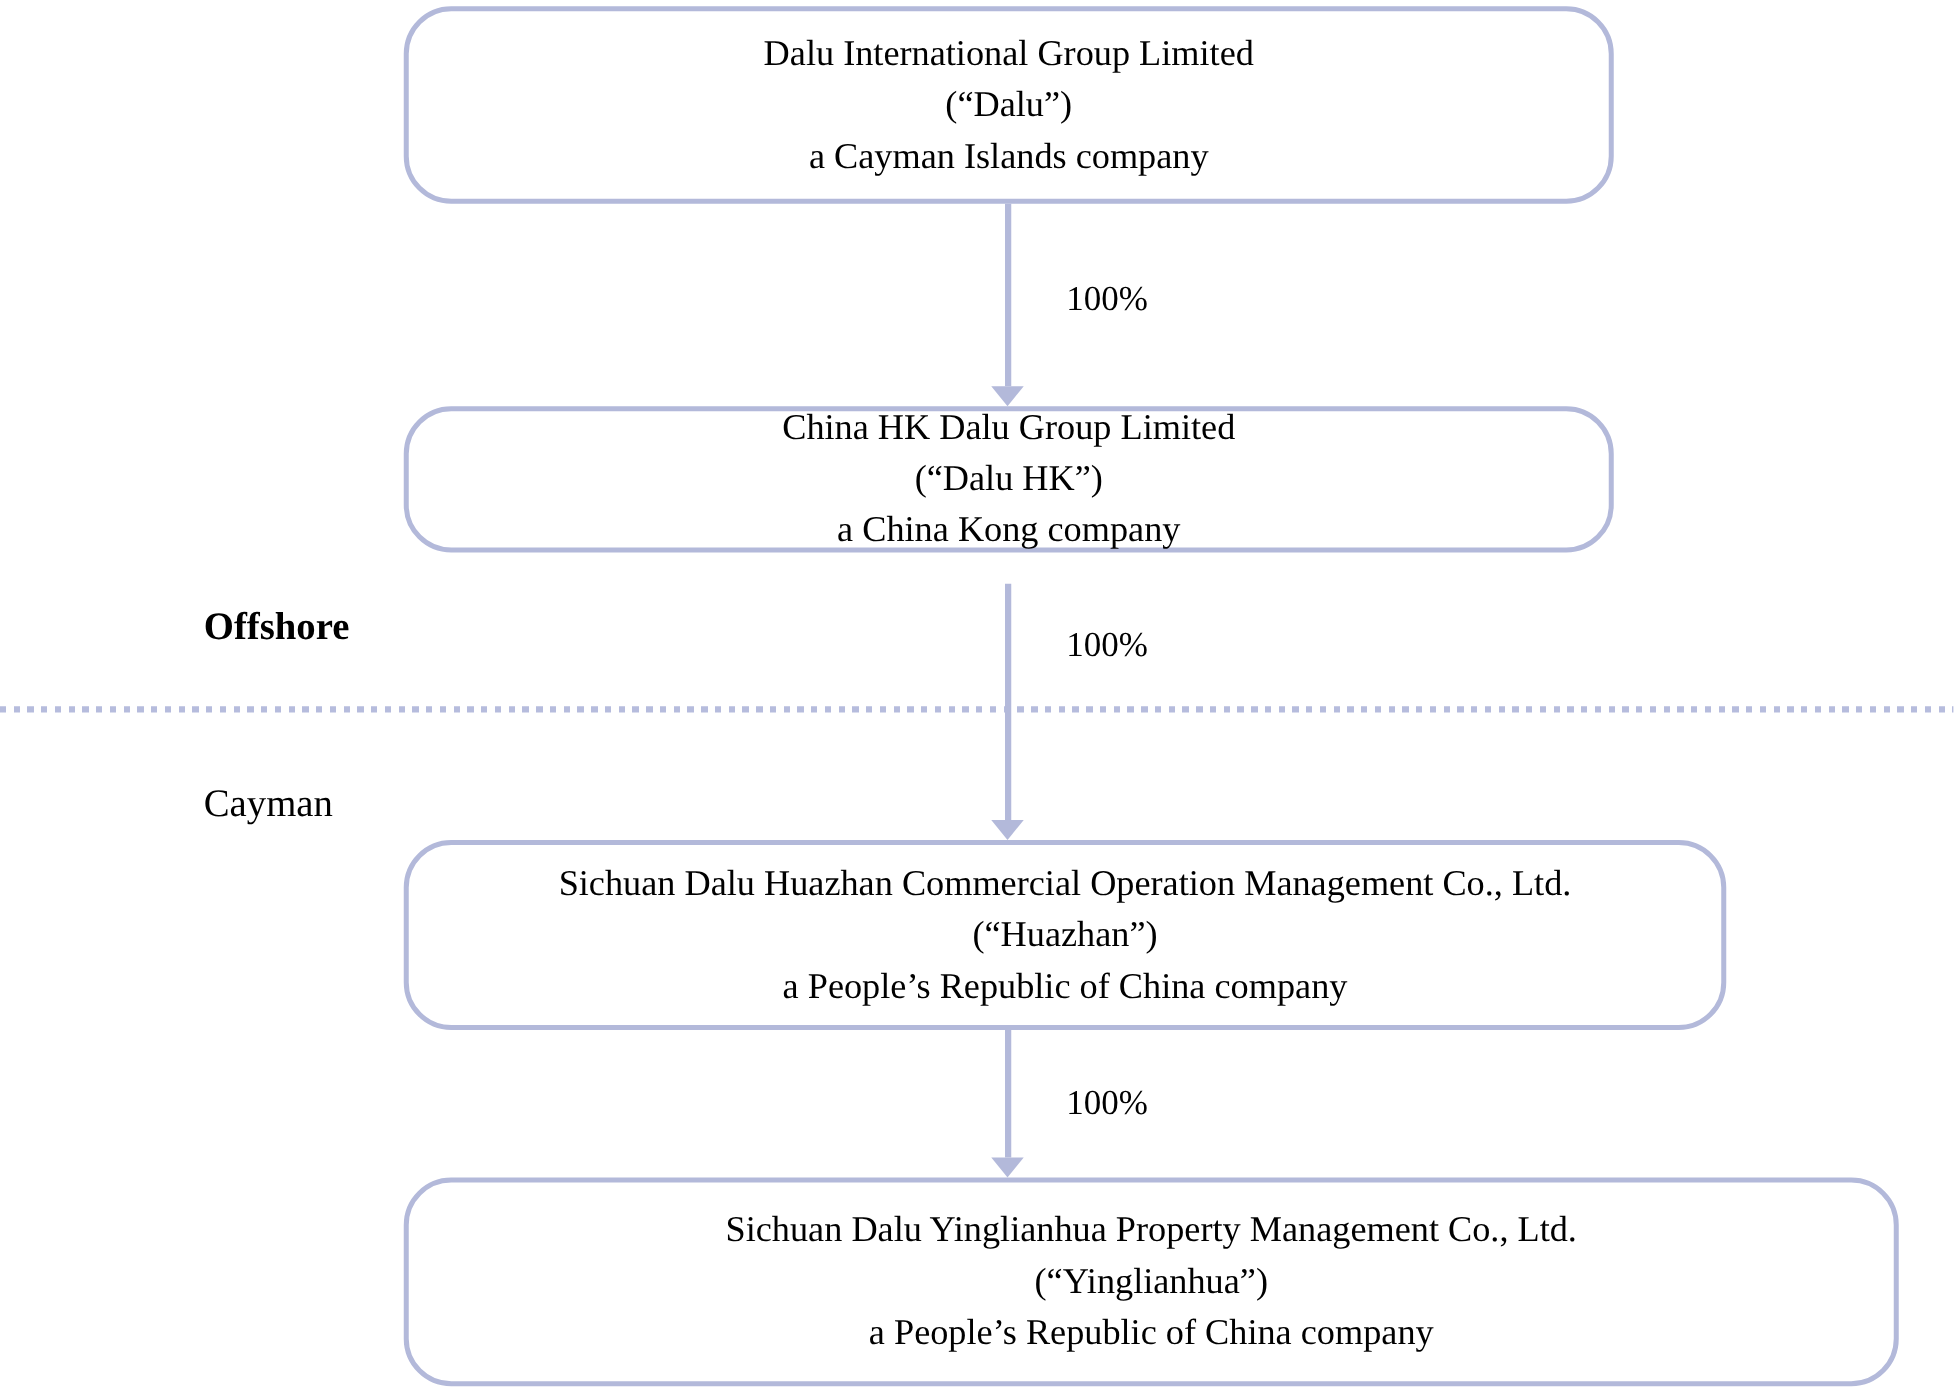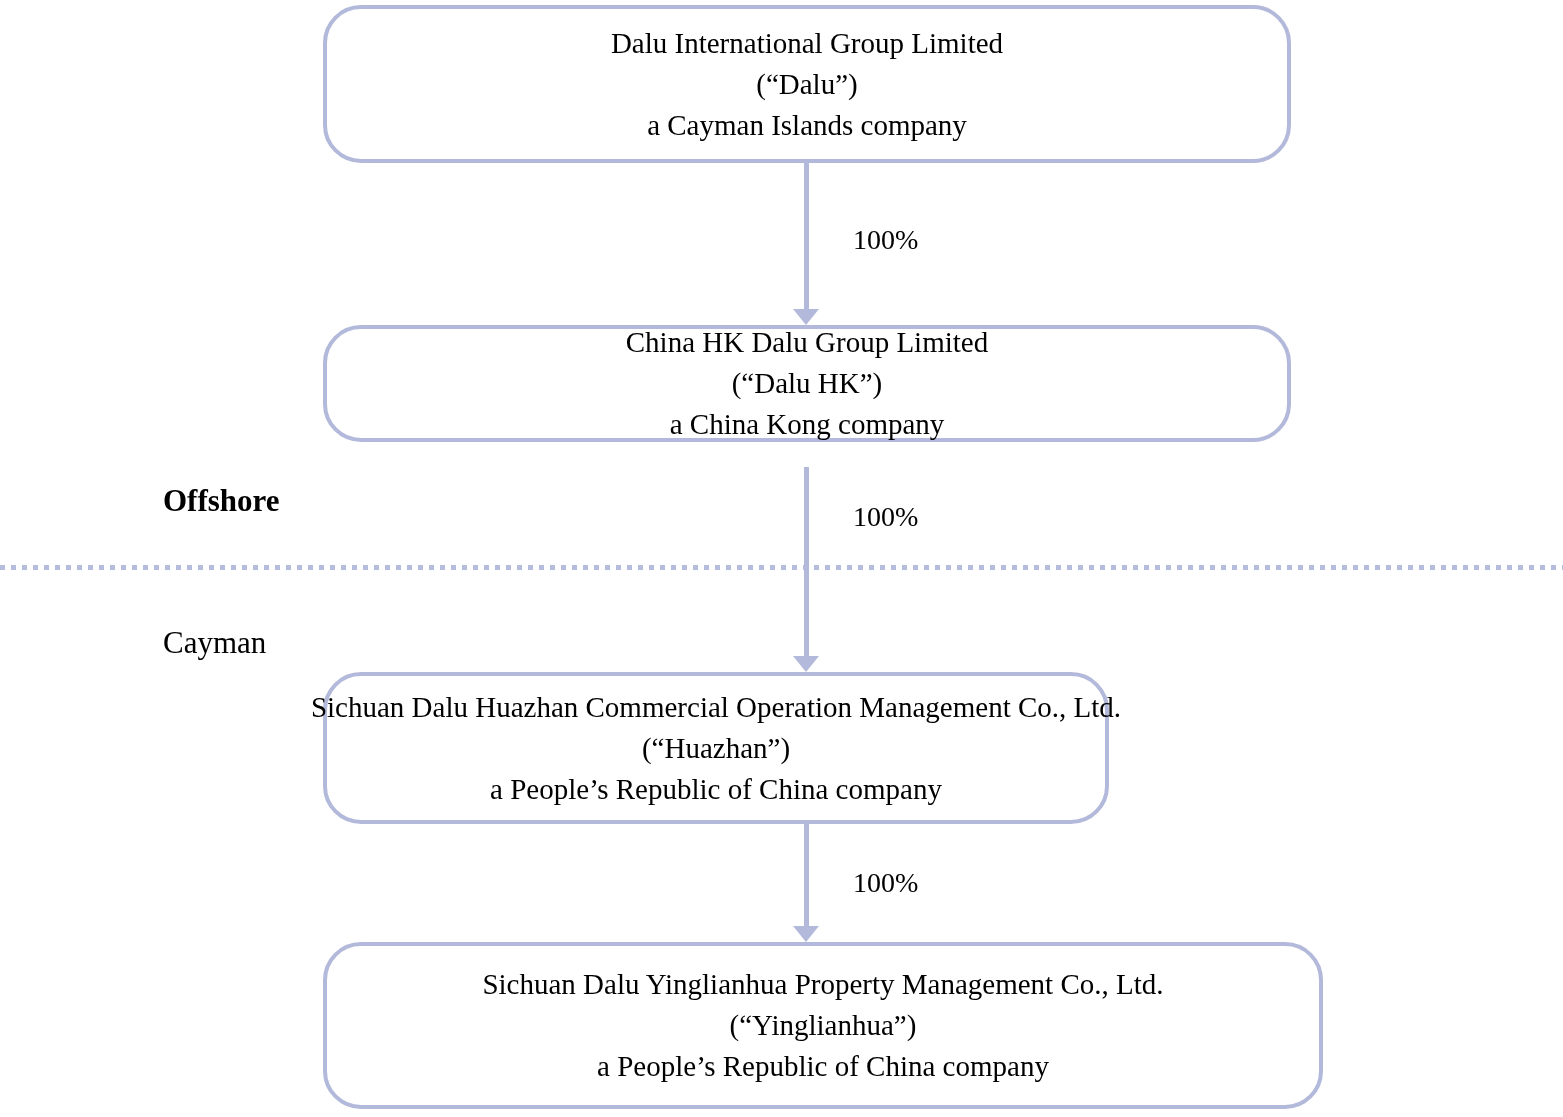--- a/index.html
+++ b/index.html
@@ -29,22 +29,22 @@
     flex-direction: column;
     justify-content: center;
     align-items: center;
     text-align: center;
     font-size: 29px;
     line-height: 41px;
     white-space: nowrap;
   }
   .box1 { left: 323px; top: 5px;   width: 968px;  height: 158px; align-items: center; }
   .box2 { left: 323px; top: 325px; width: 968px;  height: 117px; }
-  .box3 { left: 323px; top: 672px; width: 786px;  height: 152px; }
-  .box4 { left: 323px; top: 942px; width: 1000px; height: 167px; }
+  .box3 { left: 323px; top: 672px; width: 1058px;  height: 152px; }
+  .box4 { left: 323px; top: 942px; width: 1196px; height: 167px; }
 
   .arrow {
     position: absolute;
     width: 26px;
     display: flex;
     flex-direction: column;
     align-items: center;
   }
   .arrow .stem { width: 5px; flex: 1 1 auto; background: var(--c-arrow); }
   .arrow .head {

